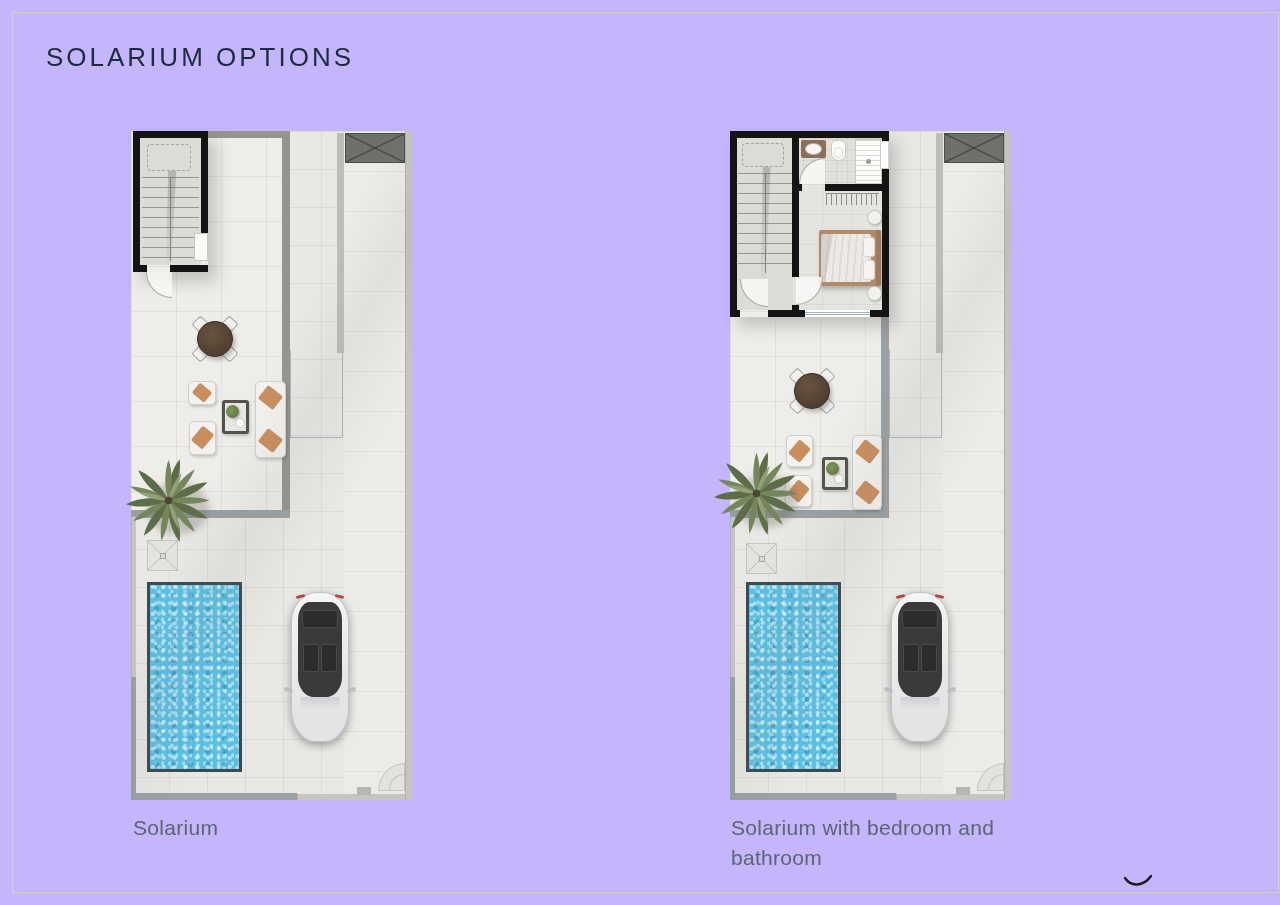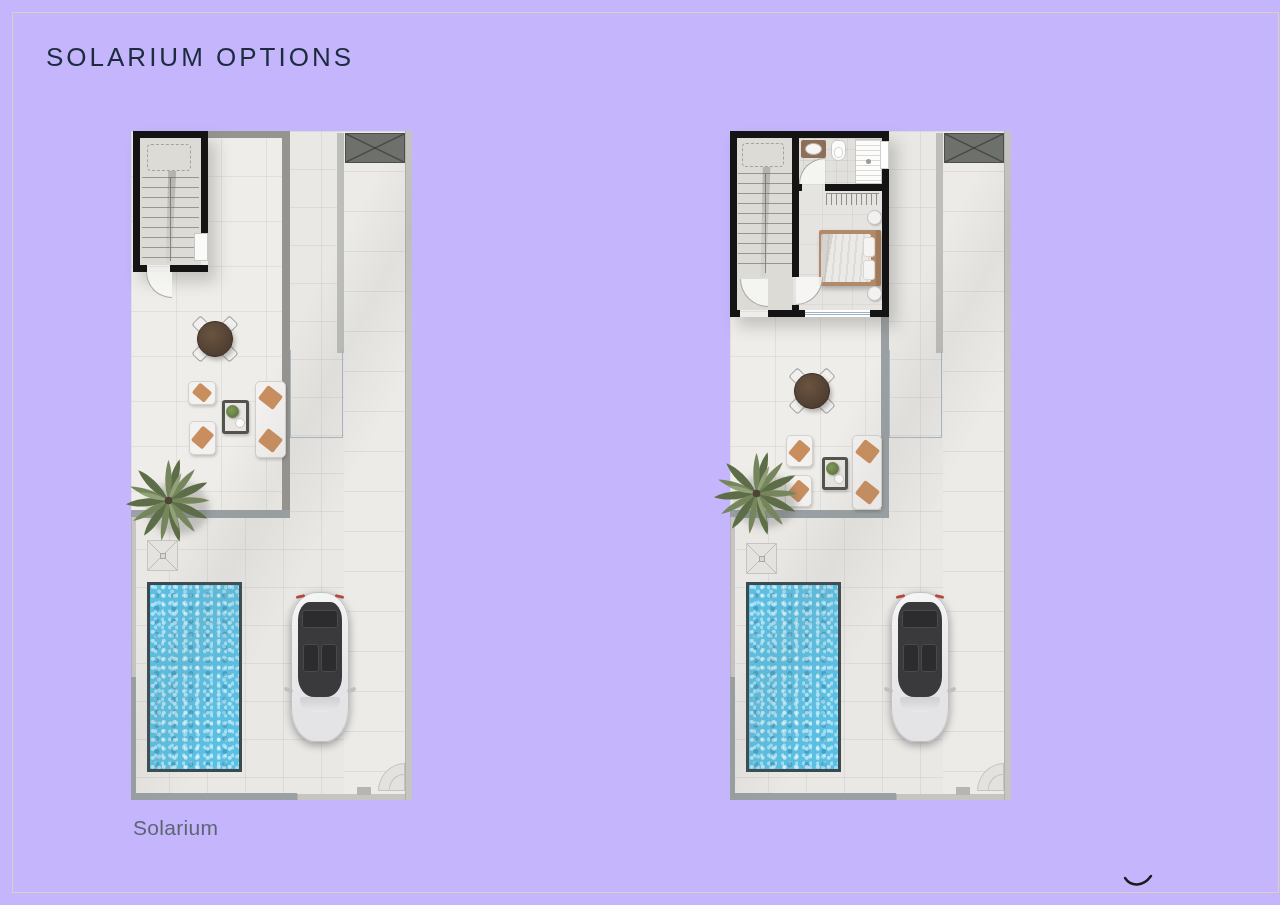--- a/index.html
+++ b/index.html
@@ -402,17 +402,18 @@
         <div class="car-seat" style="right:5px;top:42px;width:16px;height:28px;"></div>
       </div>
       <div class="car-mirror" style="left:-7px;transform:rotate(22deg);"></div>
       <div class="car-mirror" style="right:-7px;transform:rotate(-22deg);"></div>
       <div class="car-shield"></div>
     </div>
 
     <div class="abs steps-corner" style="left:247px;top:632px;width:27px;height:28px;"></div>
     <div class="abs steps-block" style="left:226px;top:656px;width:14px;height:8px;"></div>
   </div>
+  <div class="caption cap-right">Solarium with bedroom and bathroom</div>
 
   <svg class="abs" style="position:absolute;left:1122px;top:873px;" width="32" height="17" viewBox="0 0 32 17">
     <path d="M3,5 C9,14 21,14 29,3" fill="none" stroke="#1b1b1b" stroke-width="2.4" stroke-linecap="round"></path>
   </svg>
 </div>
 
 </body></html>

